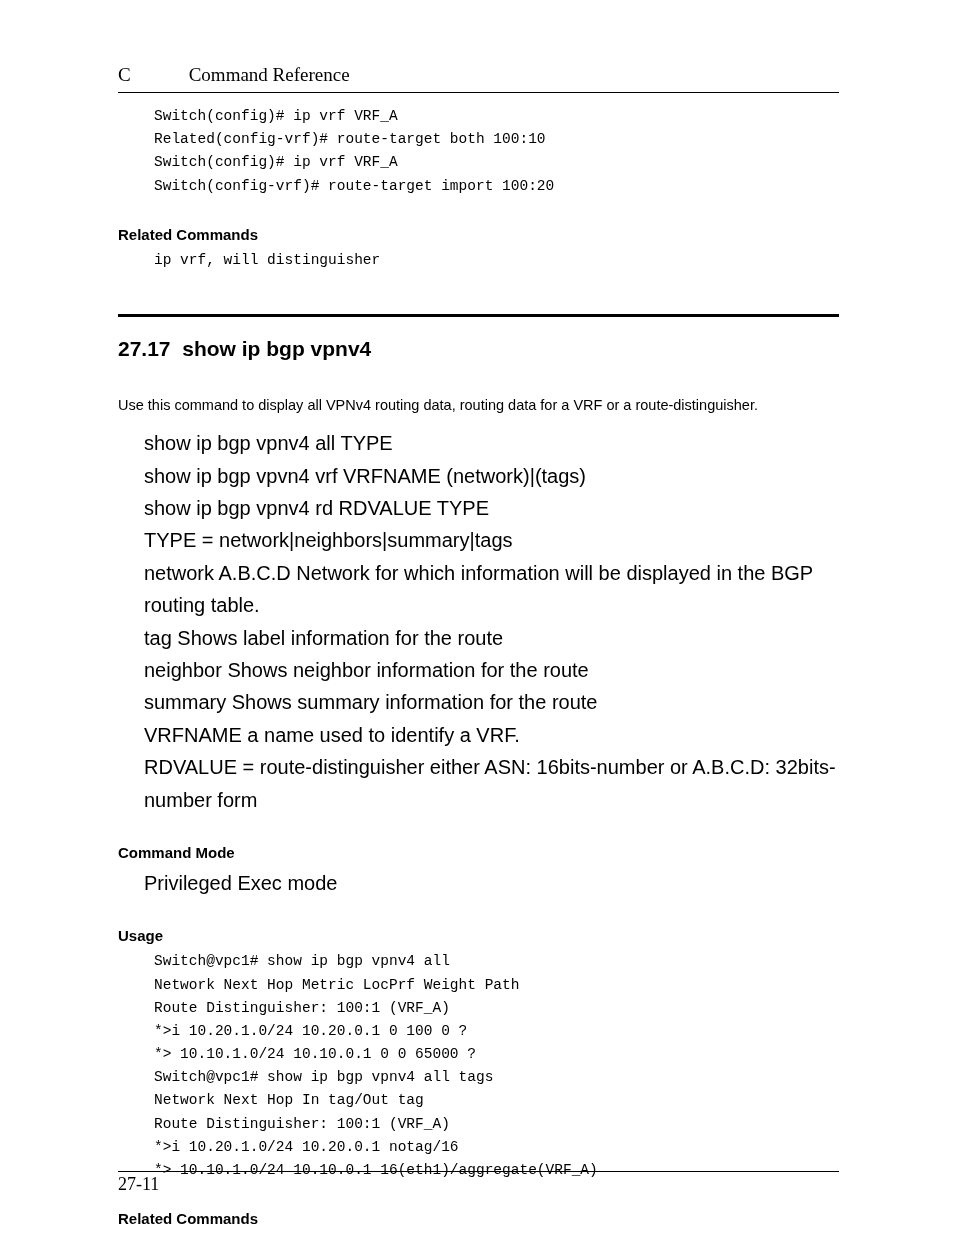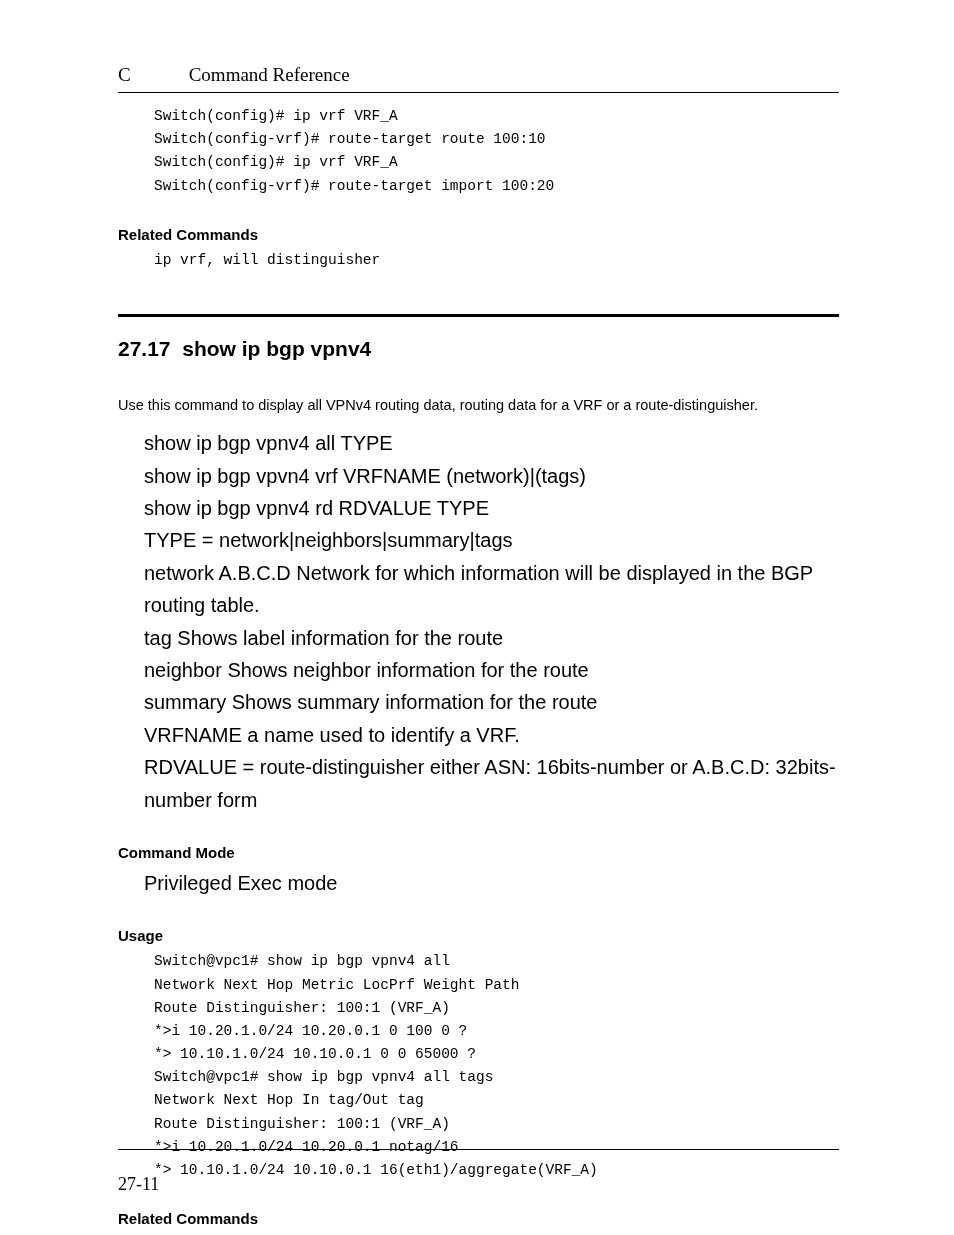--- a/index.html
+++ b/index.html
@@ -65,39 +65,39 @@
     margin-left: 26px;
     font-size: 20px;
     line-height: 1.62;
   }
   .footer {
     position: absolute;
     bottom: 40px;
     left: 118px;
     right: 115px;
     border-top: 1px solid #000;
-    padding-top: 24px;
+    padding-top: 2px;
   }
   .page-number {
     font-family: "Times New Roman", Times, serif;
     font-size: 18px;
   }
 </style>
 </head>
 <body>
 
 <div class="page">
 
   <div class="header">
     <span class="header-letter">C</span>
     <span class="header-title">Command Reference</span>
   </div>
 
   <div class="code">Switch(config)# ip vrf VRF_A
-Switch(config-vrf)# route-target route 100:10
+Related(config-vrf)# route-target both 100:10
 Switch(config)# ip vrf VRF_A
 Switch(config-vrf)# route-target import 100:20</div>
 
   <div class="section-label">Related Commands</div>
   <div class="code">ip vrf, will distinguisher</div>
 
   <hr class="thick-rule">
 
   <div class="section-title">
     <span>27.17</span>&nbsp;&nbsp;<span>show ip bgp vpnv4</span>

